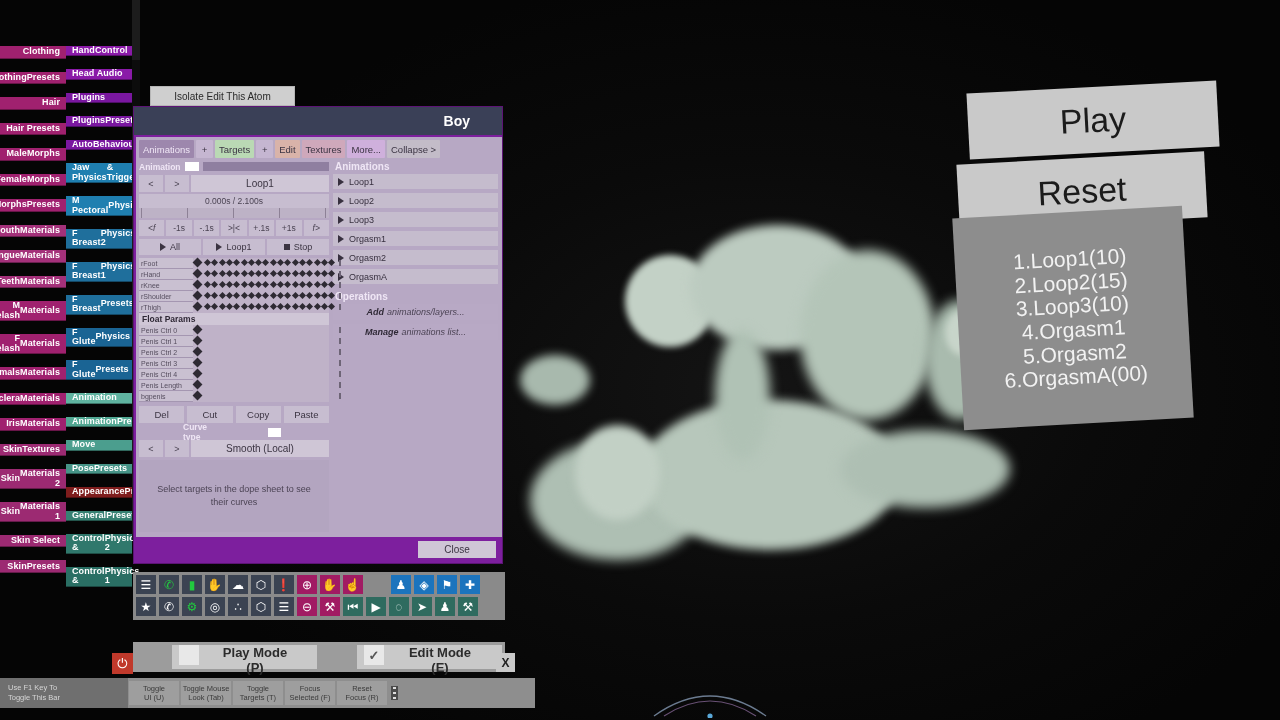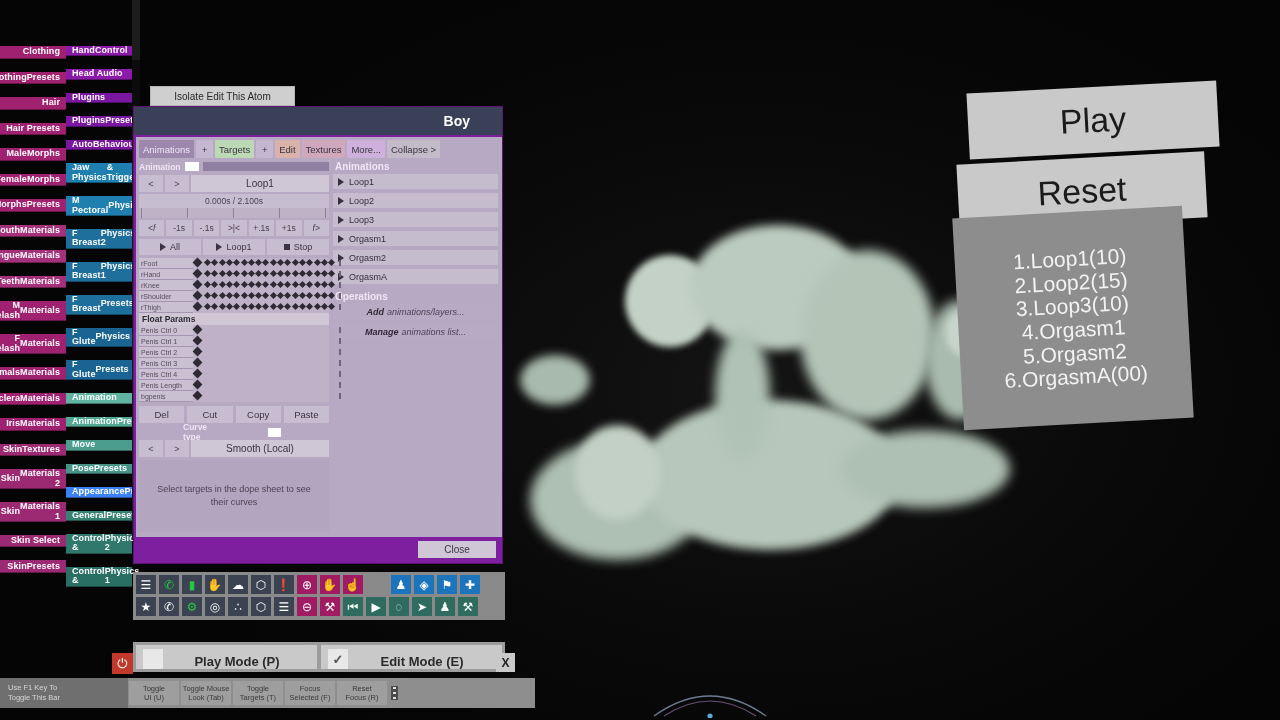--- a/index.html
+++ b/index.html
@@ -144,22 +144,22 @@
                background: #2f3747; display: flex; align-items: center; gap: 4px; padding: 0 4px; }
   #ver { color: #fff; font-size: 10px; font-weight: bold; }
   #freeze { background: #8a8a8a; height: 14px; display: flex; align-items: center;
             color: #dcdcdc; font-size: 9px; padding-right: 6px; }
   #freeze .chk { width: 13px; height: 13px; background: #e6e6e6; margin-right: 5px; }
   #moreopts { background: #6f6f6f; height: 14px; color: #e3e3e3; font-size: 9px;
               display: flex; align-items: center; padding: 0 6px; }
 
   #modebar { position: absolute; left: 133px; top: 642px; width: 372px; height: 30px;
              background: #9c9c9c; display: flex; gap: 4px; padding: 3px; }
-  .mode { flex: 1; background: #c9c9c9; display: flex; align-items: flex-end; gap: 16px;
-          padding-left: 7px; color: #2b2b2b; font-size: 13px; font-weight: bold; }
+  .mode { flex: 1; background: #c9c9c9; display: flex; align-items: flex-start; gap: 16px;
+          padding-left: 7px; color: #2b2b2b; font-size: 13px; font-weight: bold; margin-left: 36px; }
   .mode .box { width: 20px; height: 20px; background: #e8e8e8; display: flex;
                align-items: center; justify-content: center; color: #555; font-size: 13px; }
   .mode .lbl { flex: 1; text-align: center; padding-right: 22px; }
   #power { position: absolute; left: 112px; top: 653px; width: 21px; height: 21px;
            background: #c0392b; color: #fff; font-size: 13px;
            display: flex; align-items: center; justify-content: center; }
   #xbtn { position: absolute; left: 496px; top: 653px; width: 19px; height: 19px;
           background: #c9c9c9; color: #222; font-size: 12px; font-weight: bold;
           display: flex; align-items: center; justify-content: center; }
 
@@ -379,21 +379,21 @@
           <span>Presets</span>
         </div>
         <div class="side-item" style="background: rgb(75, 158, 142);">
           <span>Move</span>
         </div>
         <div class="side-item" style="background: rgb(70, 148, 135);">
           <span>Pose</span>
           <br>
           <span>Presets</span>
         </div>
-        <div class="side-item" style="background: #3b82f6;">
+        <div class="side-item" style="background: #7f1d1d;">
           <span>Appearance</span>
           <br>
           <span>Presets</span>
         </div>
         <div class="side-item" style="background: rgb(55, 129, 115);">
           <span>General</span>
           <br>
           <span>Presets</span>
         </div>
         <div class="side-item" style="background: rgb(48, 120, 108);">

